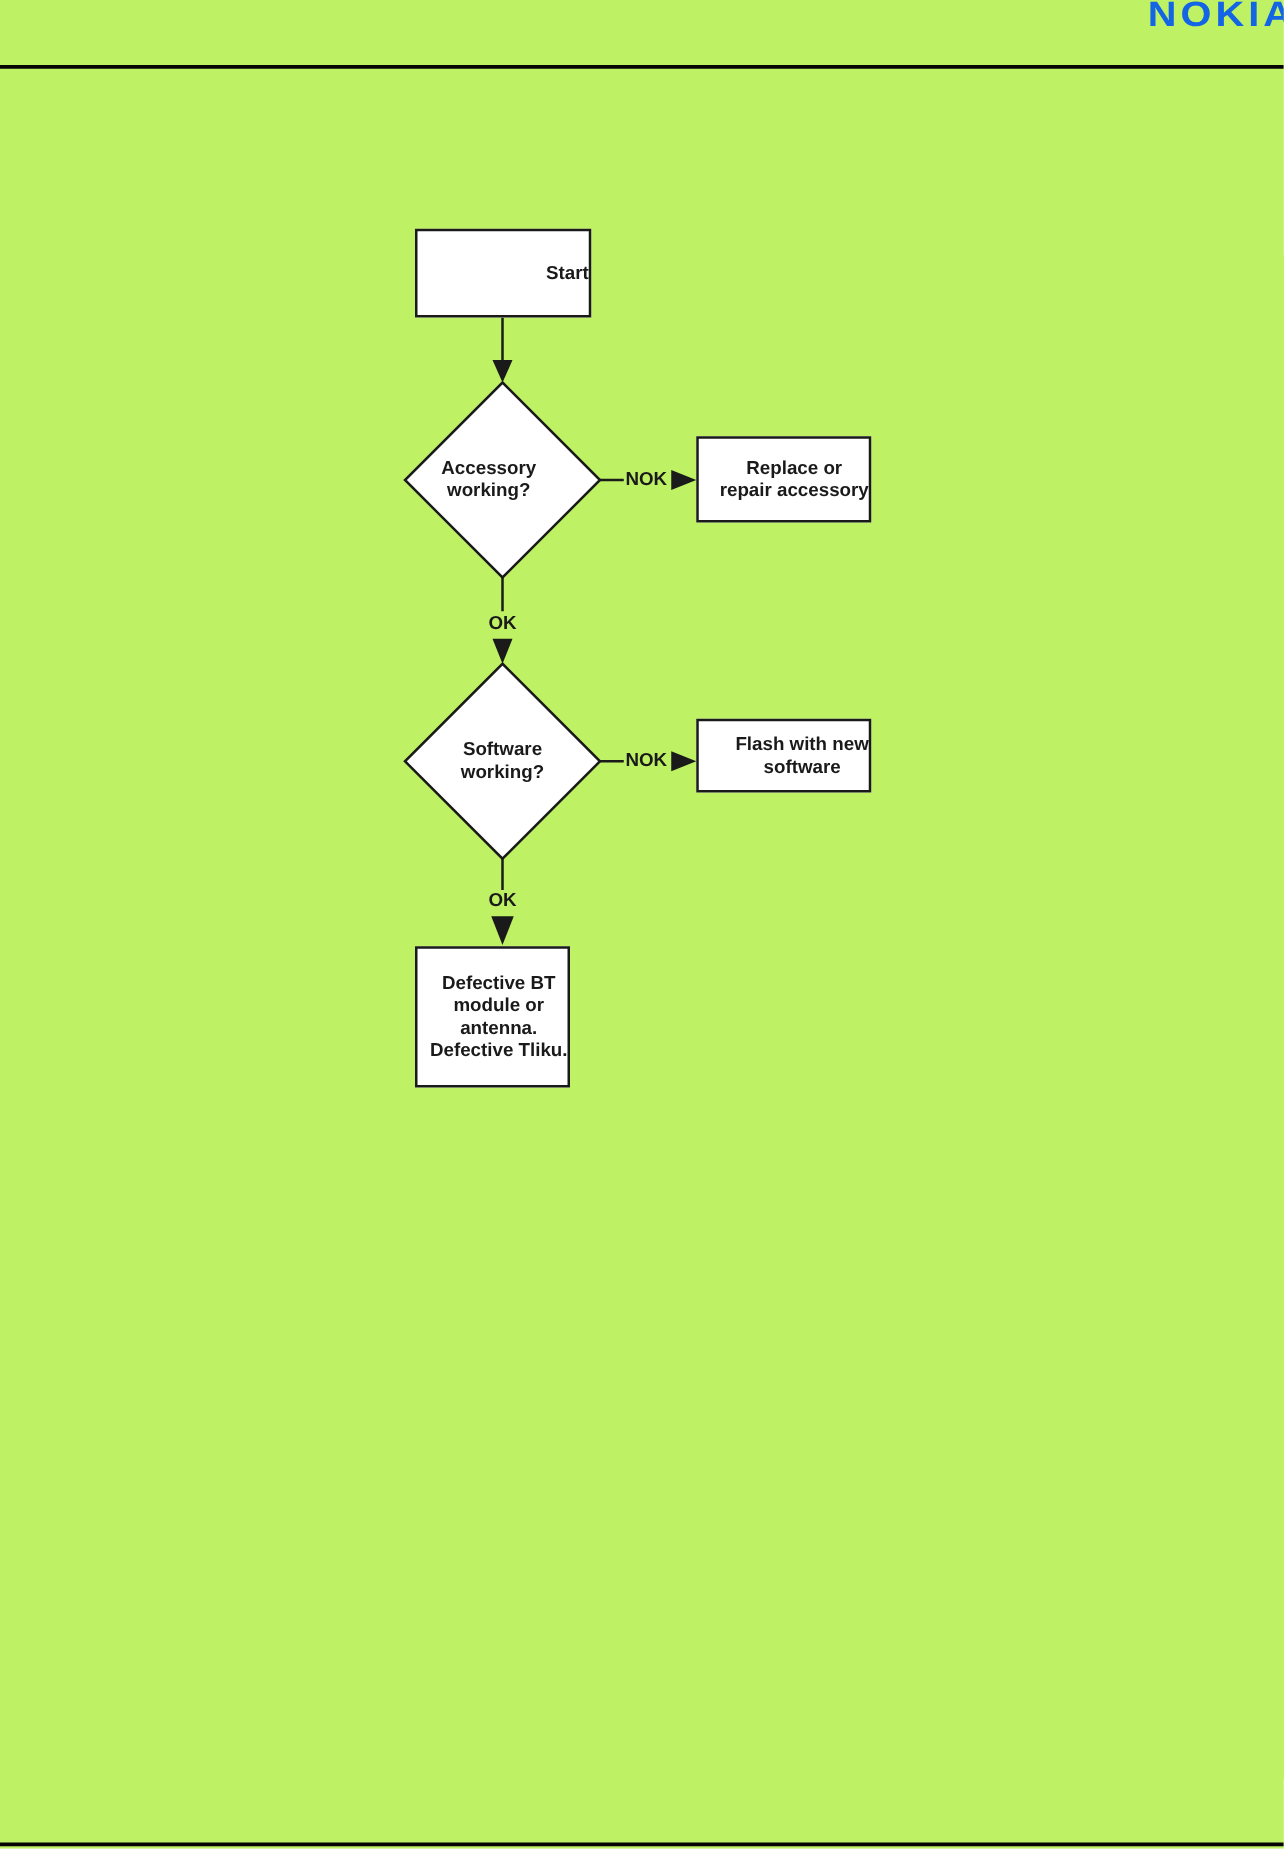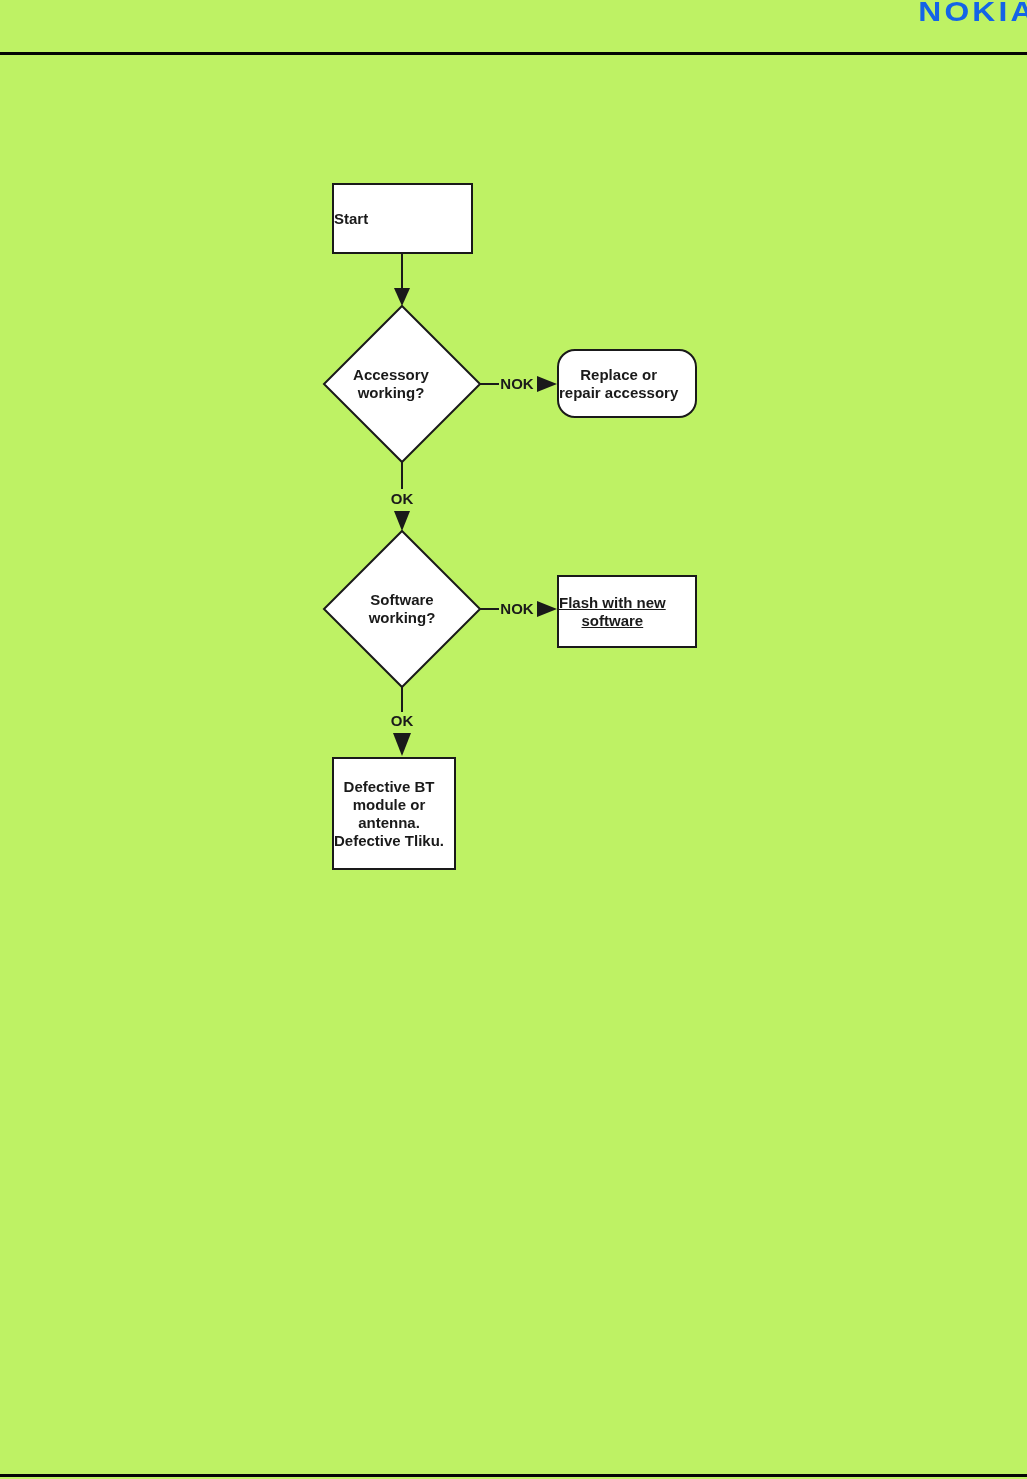--- a/index.html
+++ b/index.html
@@ -46,41 +46,41 @@
     height: 1479px;
   }
 
   .fc-box {
     position: absolute;
     box-sizing: border-box;
     border: 2px solid #1a1a1a;
     background: #ffffff;
     display: flex;
     align-items: center;
-    justify-content: flex-start;
+    justify-content: flex-end;
     text-align: center;
   }
   .fc-label {
     font-size: 15px;
     font-weight: bold;
     line-height: 18px;
     white-space: pre-line;
     text-align: center;
   }
   .fc-float-label {
     position: absolute;
     font-size: 15px;
     font-weight: bold;
     line-height: 18px;
     white-space: pre-line;
     text-align: center;
   }
   .box-start   { left: 332px; top: 183px; width: 141px; height: 71px; }
-  .box-replace { left: 557px; top: 349px; width: 140px; height: 69px; border-radius: 18px; }
-  .box-flash   { left: 557px; top: 575px; width: 140px; height: 73px; text-decoration: underline; }
+  .box-replace { left: 557px; top: 349px; width: 140px; height: 69px; }
+  .box-flash   { left: 557px; top: 575px; width: 140px; height: 59px; }
   .box-result  { left: 332px; top: 757px; width: 124px; height: 113px; }
 
   .lbl-decision1 { left: 313px; top: 366px; width: 156px; }
   .lbl-decision2 { left: 324px; top: 591px; width: 156px; }
   .lbl-nok1 { left: 497px; top: 375px; width: 40px; }
   .lbl-nok2 { left: 497px; top: 600px; width: 40px; }
   .lbl-ok1  { left: 382px; top: 490px; width: 40px; }
   .lbl-ok2  { left: 382px; top: 712px; width: 40px; }
 </style>
 </head>

